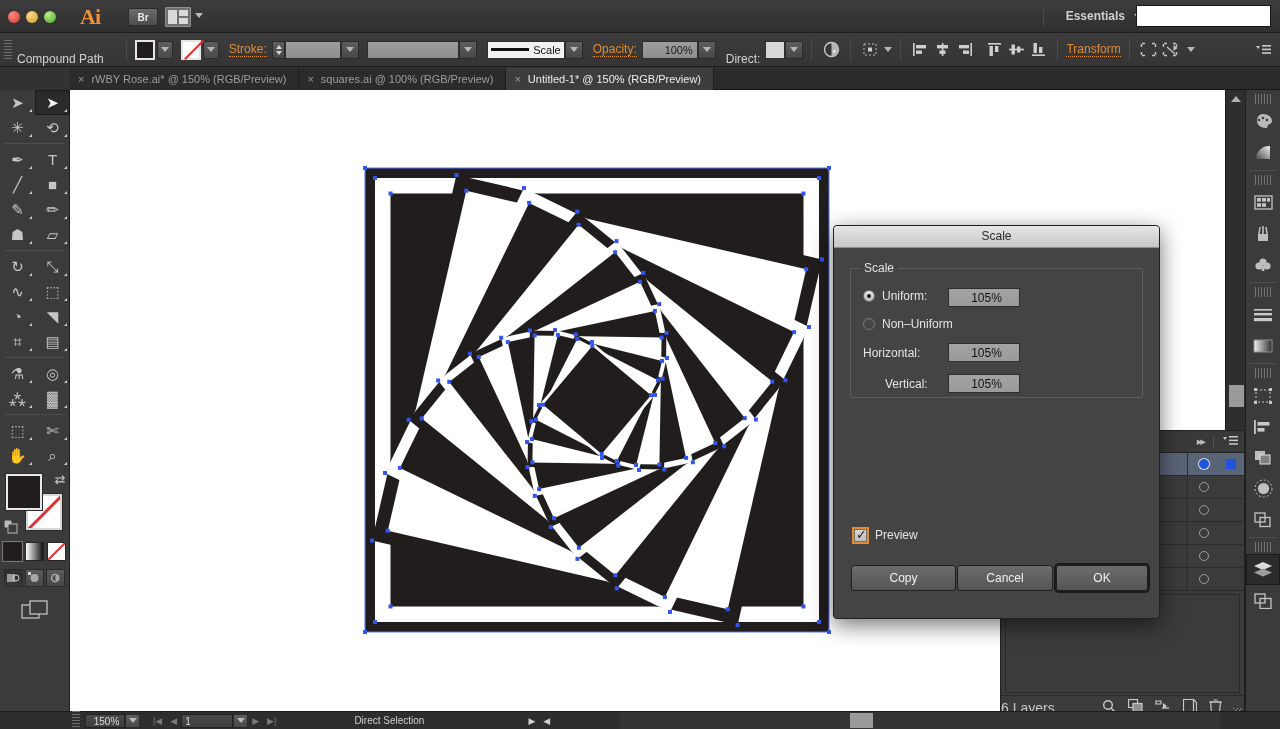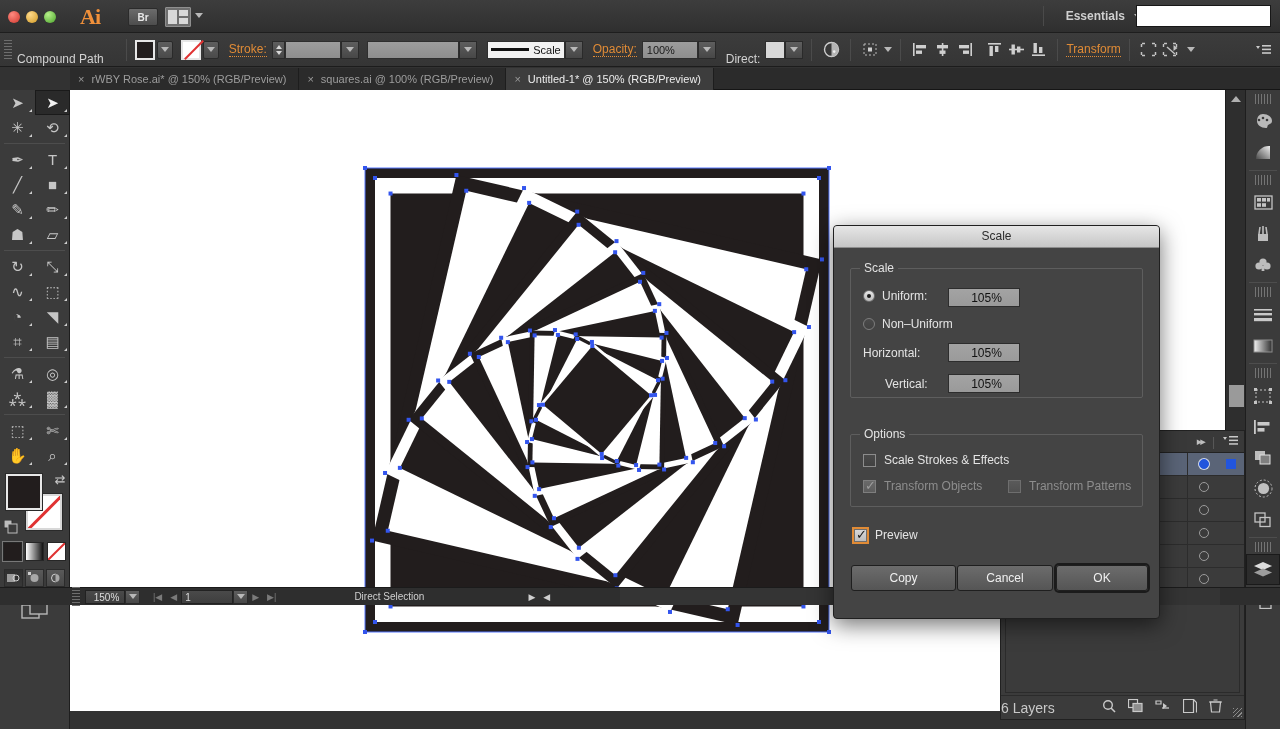--- a/index.html
+++ b/index.html
@@ -2,21 +2,21 @@
 <html><head>
 <meta charset="utf-8">
 <style>
   * { box-sizing: border-box; margin:0; padding:0; }
   html,body { width:1280px; height:729px; overflow:hidden; }
   body {
     font-family: "Liberation Sans", sans-serif;
     background:#323232; color:#d4d4d4; font-size:12px;
     -webkit-font-smoothing:antialiased;
   }
-  #app { position:relative; width:1280px; height:605px; }
+  #app { position:relative; width:1280px; height:729px; }
 
   
   .titlebar{ position:absolute; left:0; top:0; width:1280px; height:33px;
     background:linear-gradient(#3d3d3d,#2f2f2f); border-bottom:1px solid #1e1e1e; }
   .traffic{ position:absolute; left:8px; top:11px; display:flex; gap:6px; }
   .tl{ width:12px;height:12px;border-radius:50%; }
   .tl.r{ background:radial-gradient(circle at 35% 30%,#ff8a80,#d0382e); }
   .tl.y{ background:radial-gradient(circle at 35% 30%,#ffd98a,#d19a24); }
   .tl.g{ background:radial-gradient(circle at 35% 30%,#b6f08a,#4aa32a); }
   .ai-logo{ position:absolute; left:80px; top:4px; font-size:22px; font-weight:bold;
@@ -55,21 +55,21 @@
     background:linear-gradient(#5e5e5e,#4a4a4a); border:1px solid #2a2a2a; border-radius:2px;
     display:flex;align-items:center;justify-content:center;}
   .orangelbl{ color:#e08b36; font-size:12px; border-bottom:1px dotted #e08b36; margin-right:5px;}
   .spin{ width:13px;height:18px; background:linear-gradient(#5e5e5e,#474747);
     border:1px solid #2a2a2a; position:relative;}
   .spin::before,.spin::after{ content:""; position:absolute; left:3px; width:0;height:0;
     border-left:3px solid transparent;border-right:3px solid transparent;}
   .spin::before{ top:3px; border-bottom:4px solid #d8d8d8;}
   .spin::after{ bottom:3px; border-top:4px solid #d8d8d8;}
   .field{ height:18px; background:linear-gradient(#9d9d9d,#8e8e8e); border:1px solid #2e2e2e;
-    color:#1a1a1a; font-size:11px; padding:0 4px; line-height:17px;}
+    color:#1a1a1a; font-size:11px; padding:0 4px; line-height:17px;text-align:right;}
   .dd-btn{ width:18px;height:18px; background:linear-gradient(#5e5e5e,#474747);
     border:1px solid #2a2a2a; display:flex; align-items:center; justify-content:center;}
   .strokebox{ width:78px; height:18px; background:#f2f2f2; border:1px solid #2e2e2e;
     display:flex; align-items:center; color:#111; font-size:11px; padding-right:3px;}
   .strokeline{ flex:1; height:3px; background:#111; margin:0 4px 0 3px;}
   .icon-btn{ width:22px;height:22px; display:flex; align-items:center; justify-content:center;}
   .xform{ color:#e08b36; font-size:12px; border-bottom:1px dotted #e08b36;}
 
   
   .tabbar{ position:absolute; left:70px; top:68px; width:1210px; height:22px;
@@ -926,35 +926,20 @@
         <span class="dlg-lbl">Non–Uniform</span>
       </div>
 
       <span class="dlg-lbl" style="position:absolute; left:12px; top:77px;">Horizontal:</span>
       <div class="dlg-field" style="position:absolute; left:97px; top:74px;">105%</div>
 
       <span class="dlg-lbl" style="position:absolute; left:34px; top:108px;">Vertical:</span>
       <div class="dlg-field" style="position:absolute; left:97px; top:105px;">105%</div>
     </div>
 
-    <div class="fieldset" style="left:16px; top:208px; width:293px; height:73px;">
-      <span class="fs-legend">Options</span>
-      <div style="position:absolute; left:12px; top:18px; display:flex; align-items:center; gap:8px;">
-        <span class="chk"></span>
-        <span class="dlg-lbl">Scale Strokes &amp; Effects</span>
-      </div>
-      <div style="position:absolute; left:12px; top:44px; display:flex; align-items:center; gap:8px;">
-        <span class="chk dimon"></span>
-        <span class="dlg-lbl dim">Transform Objects</span>
-      </div>
-      <div style="position:absolute; left:157px; top:44px; display:flex; align-items:center; gap:8px;">
-        <span class="chk" style="border-color:#6e6e6e;background:linear-gradient(#5a5a5a,#505050)"></span>
-        <span class="dlg-lbl dim">Transform Patterns</span>
-      </div>
-    </div>
 
     <div style="position:absolute; left:20px; top:302px; display:flex; align-items:center; gap:8px;">
       <span class="chk on focus"></span>
       <span class="dlg-lbl">Preview</span>
     </div>
 
     <div class="dlg-btn" style="position:absolute; left:17px; top:339px; width:105px;">Copy</div>
     <div class="dlg-btn" style="position:absolute; left:123px; top:339px; width:96px;">Cancel</div>
     <div class="dlg-btn def" style="position:absolute; left:222px; top:339px; width:92px;">OK</div>
   </div>

